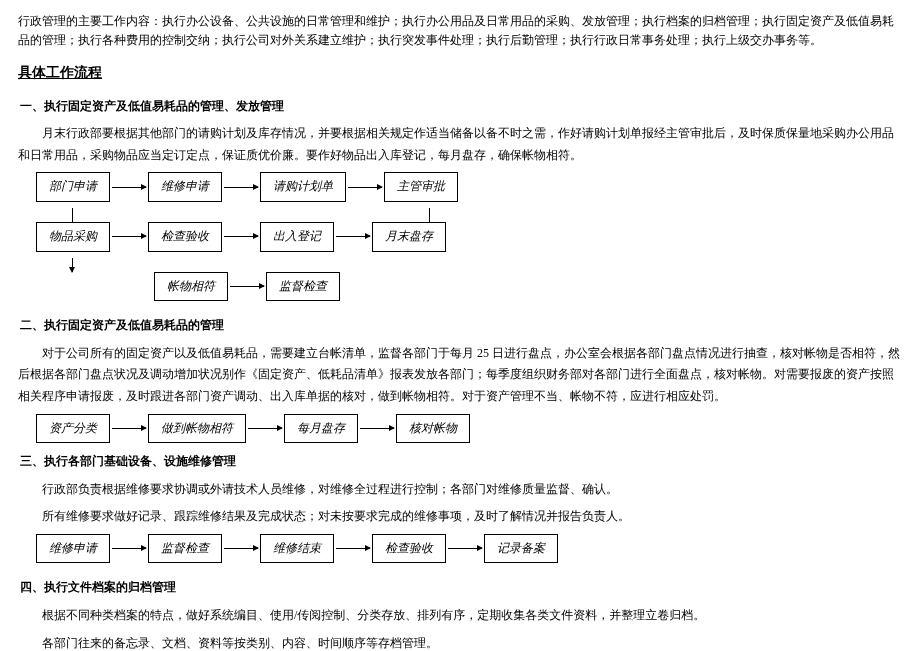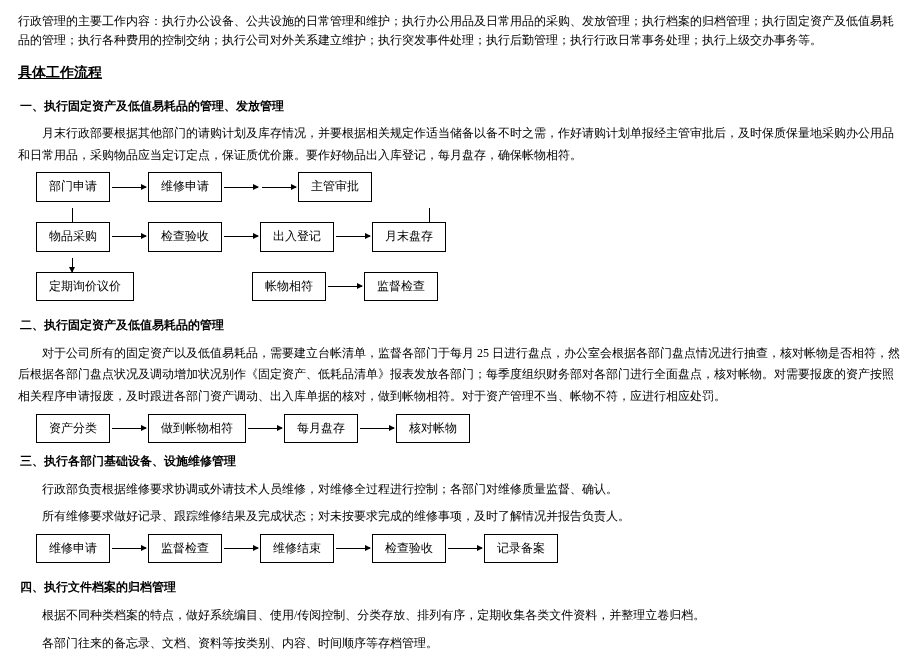--- a/index.html
+++ b/index.html
@@ -23,21 +23,21 @@
     .sub-title {
       font-weight: bold;
       margin: 10px 0 6px;
       padding-left: 2px;
     }
     .para {
       text-indent: 2em;
       margin-bottom: 6px;
       line-height: 1.8;
     }
-    .flow { margin: 6px 0 14px 18px; }
+    .flow { margin: 6px 0 14px 18px; font-style: italic; }
     .flow-row {
       display: flex;
       align-items: center;
       margin-bottom: 6px;
     }
     .box {
       border: 1px solid #000;
       padding: 3px 12px;
       text-align: center;
       white-space: nowrap;
@@ -94,41 +94,41 @@
 <div class="section-title">具体工作流程</div>
 
 <div class="sub-title">一、执行固定资产及低值易耗品的管理、发放管理</div>
 <div class="para">月末行政部要根据其他部门的请购计划及库存情况，并要根据相关规定作适当储备以备不时之需，作好请购计划单报经主管审批后，及时保质保量地采购办公用品和日常用品，采购物品应当定订定点，保证质优价廉。要作好物品出入库登记，每月盘存，确保帐物相符。</div>
 <div class="flow">
   <div class="flow-row">
     <div class="box">部门申请</div>
       <div class="arrow-r"></div>
     <div class="box">维修申请</div>
       <div class="arrow-r"></div>
+    <div class="box">请购计划单</div>
       <div class="arrow-r"></div>
     <div class="box">主管审批</div>
   </div>
   <div style="display:flex;">
       <div class="vline" style="margin-left:36px;"></div>
       <div class="vline" style="margin-left:356px;"></div>
     </div>
   <div class="flow-row">
     <div class="box">物品采购</div>
       <div class="arrow-r"></div>
     <div class="box">检查验收</div>
       <div class="arrow-r"></div>
     <div class="box">出入登记</div>
       <div class="arrow-r"></div>
     <div class="box">月末盘存</div>
   </div>
   <div style="display:flex;">
       <div class="vconn" style="margin-left:36px;"></div>
     </div>
   <div class="flow-row">
-    <div class="box">定期询价议价</div>
     <span class="spacer" style="width:118px;"></span>
     <div class="box">帐物相符</div>
       <div class="arrow-r"></div>
     <div class="box">监督检查</div>
   </div>
 </div>
 
 <div class="sub-title">二、执行固定资产及低值易耗品的管理</div>
 <div class="para">对于公司所有的固定资产以及低值易耗品，需要建立台帐清单，监督各部门于每月 25 日进行盘点，办公室会根据各部门盘点情况进行抽查，核对帐物是否相符，然后根据各部门盘点状况及调动增加状况别作《固定资产、低耗品清单》报表发放各部门；每季度组织财务部对各部门进行全面盘点，核对帐物。对需要报废的资产按照相关程序申请报废，及时跟进各部门资产调动、出入库单据的核对，做到帐物相符。对于资产管理不当、帐物不符，应进行相应处罚。</div>
 <div class="flow">

